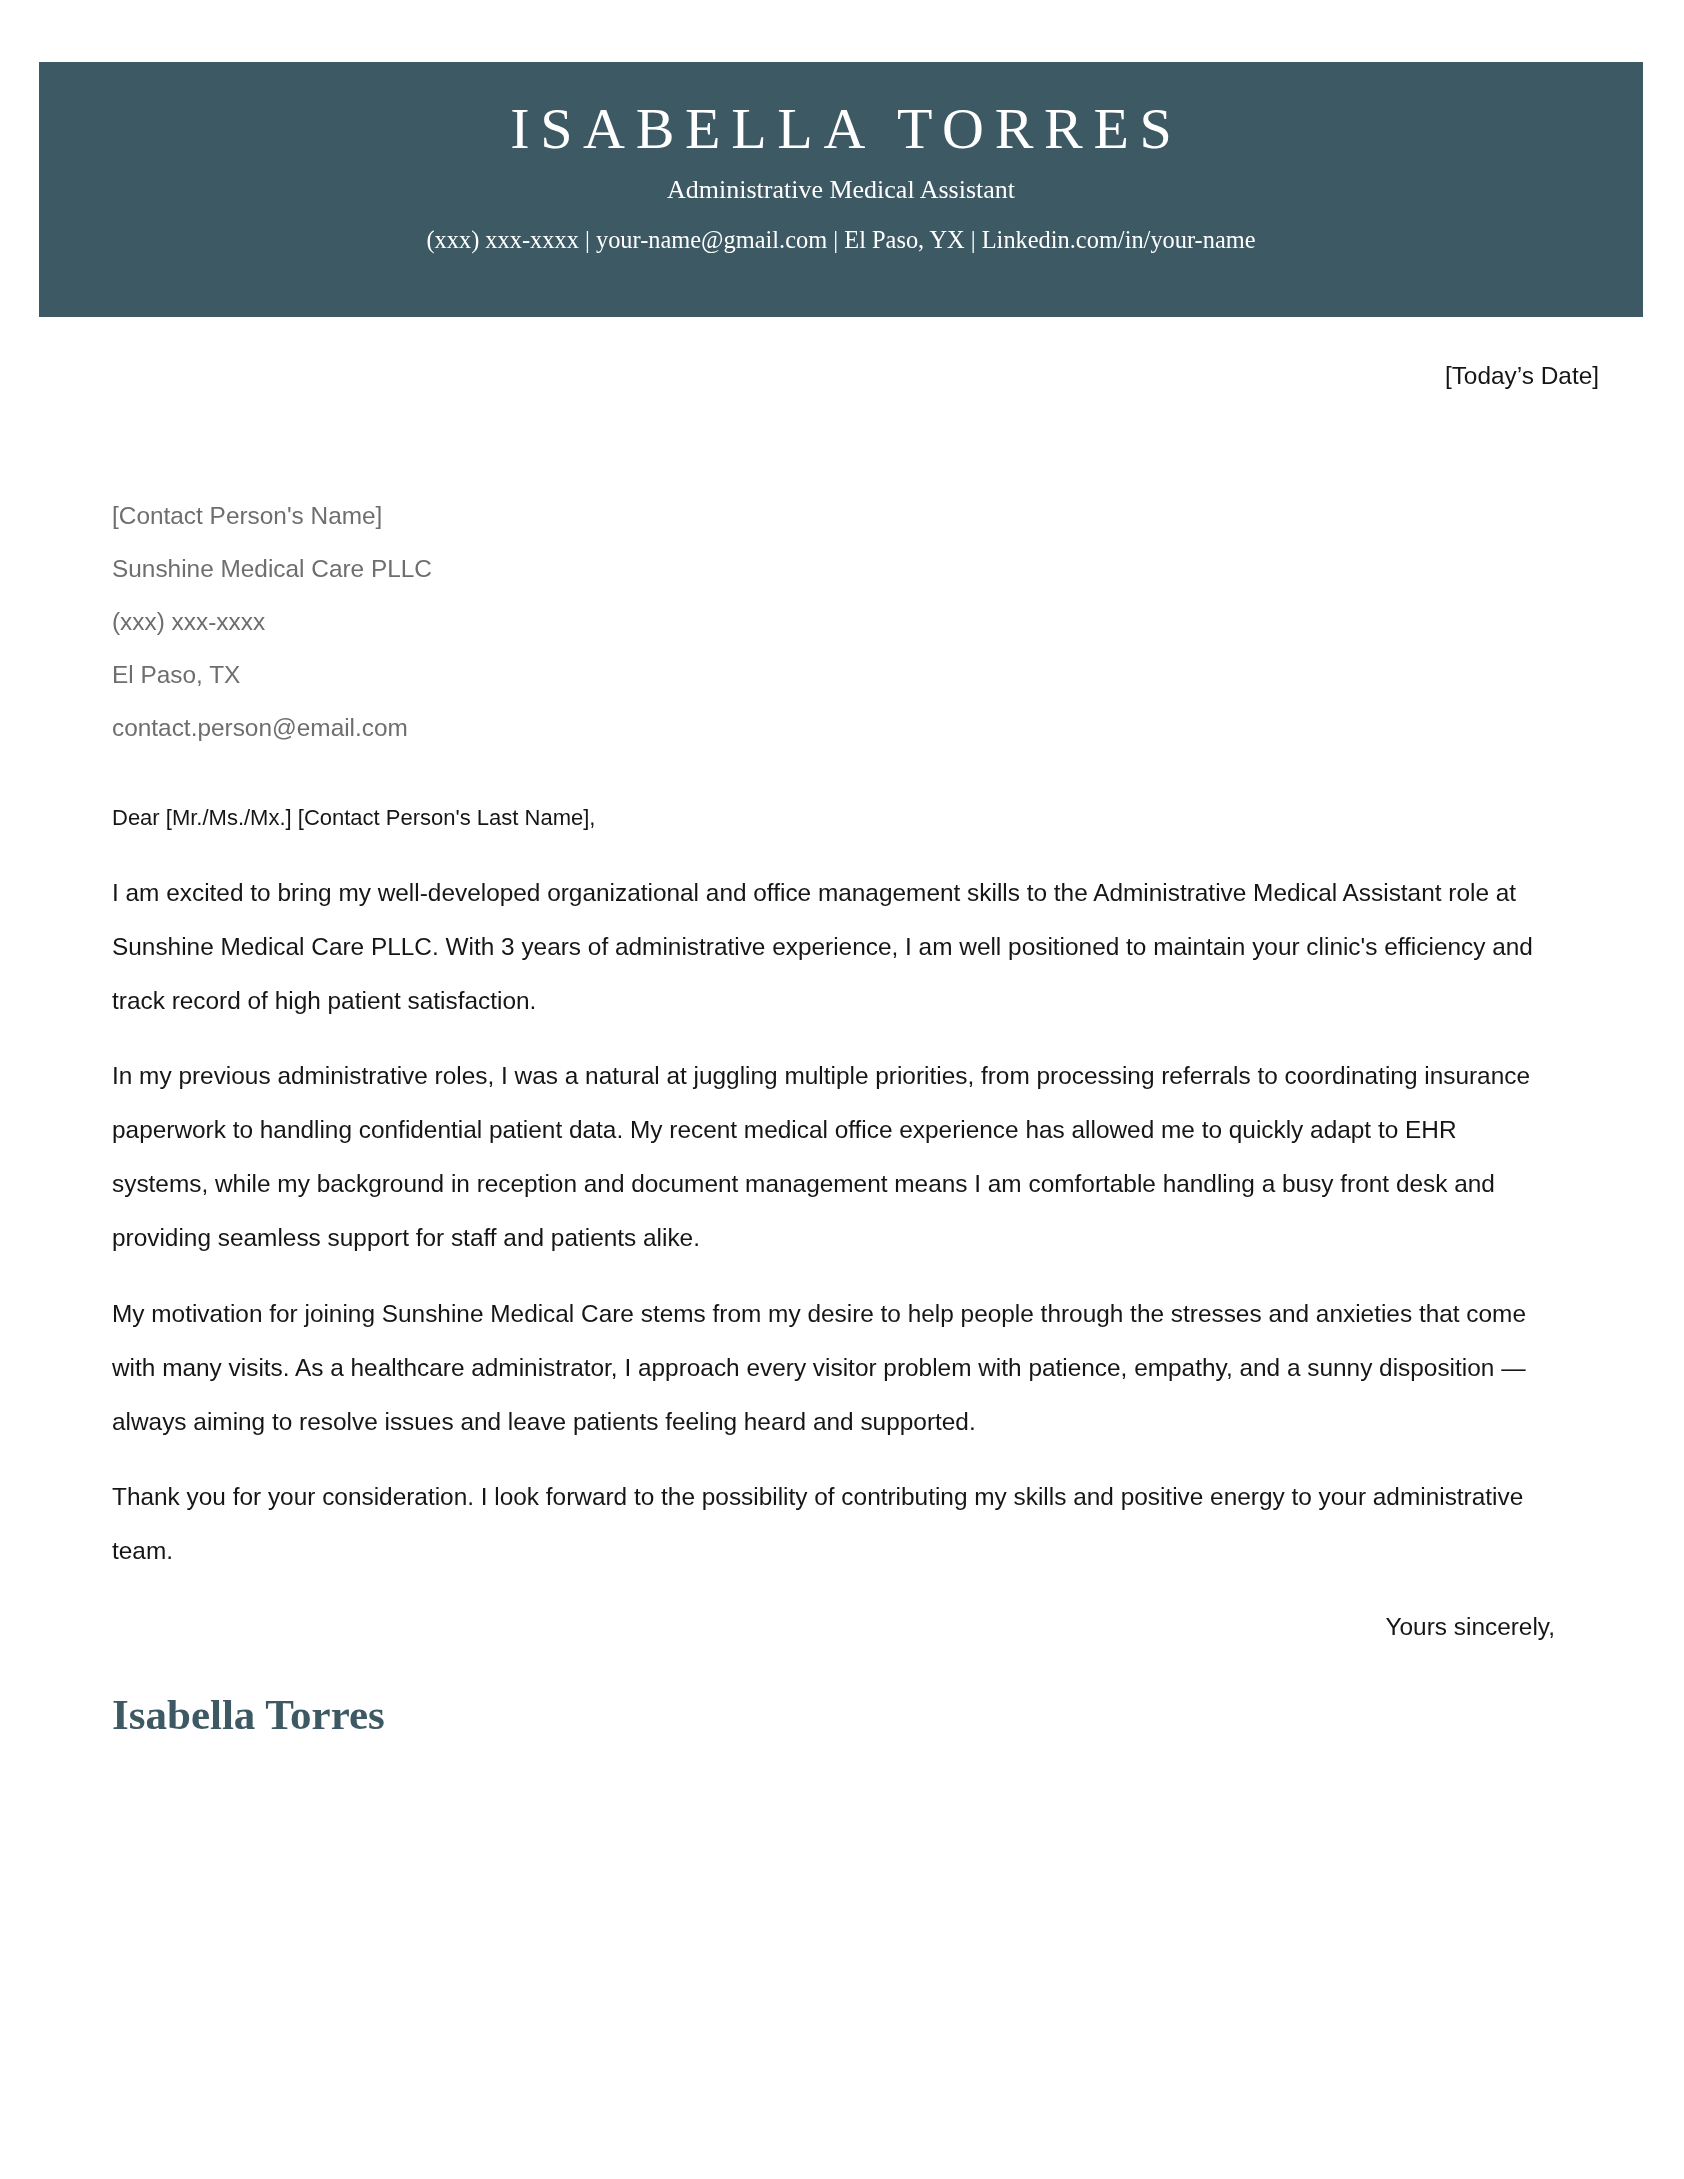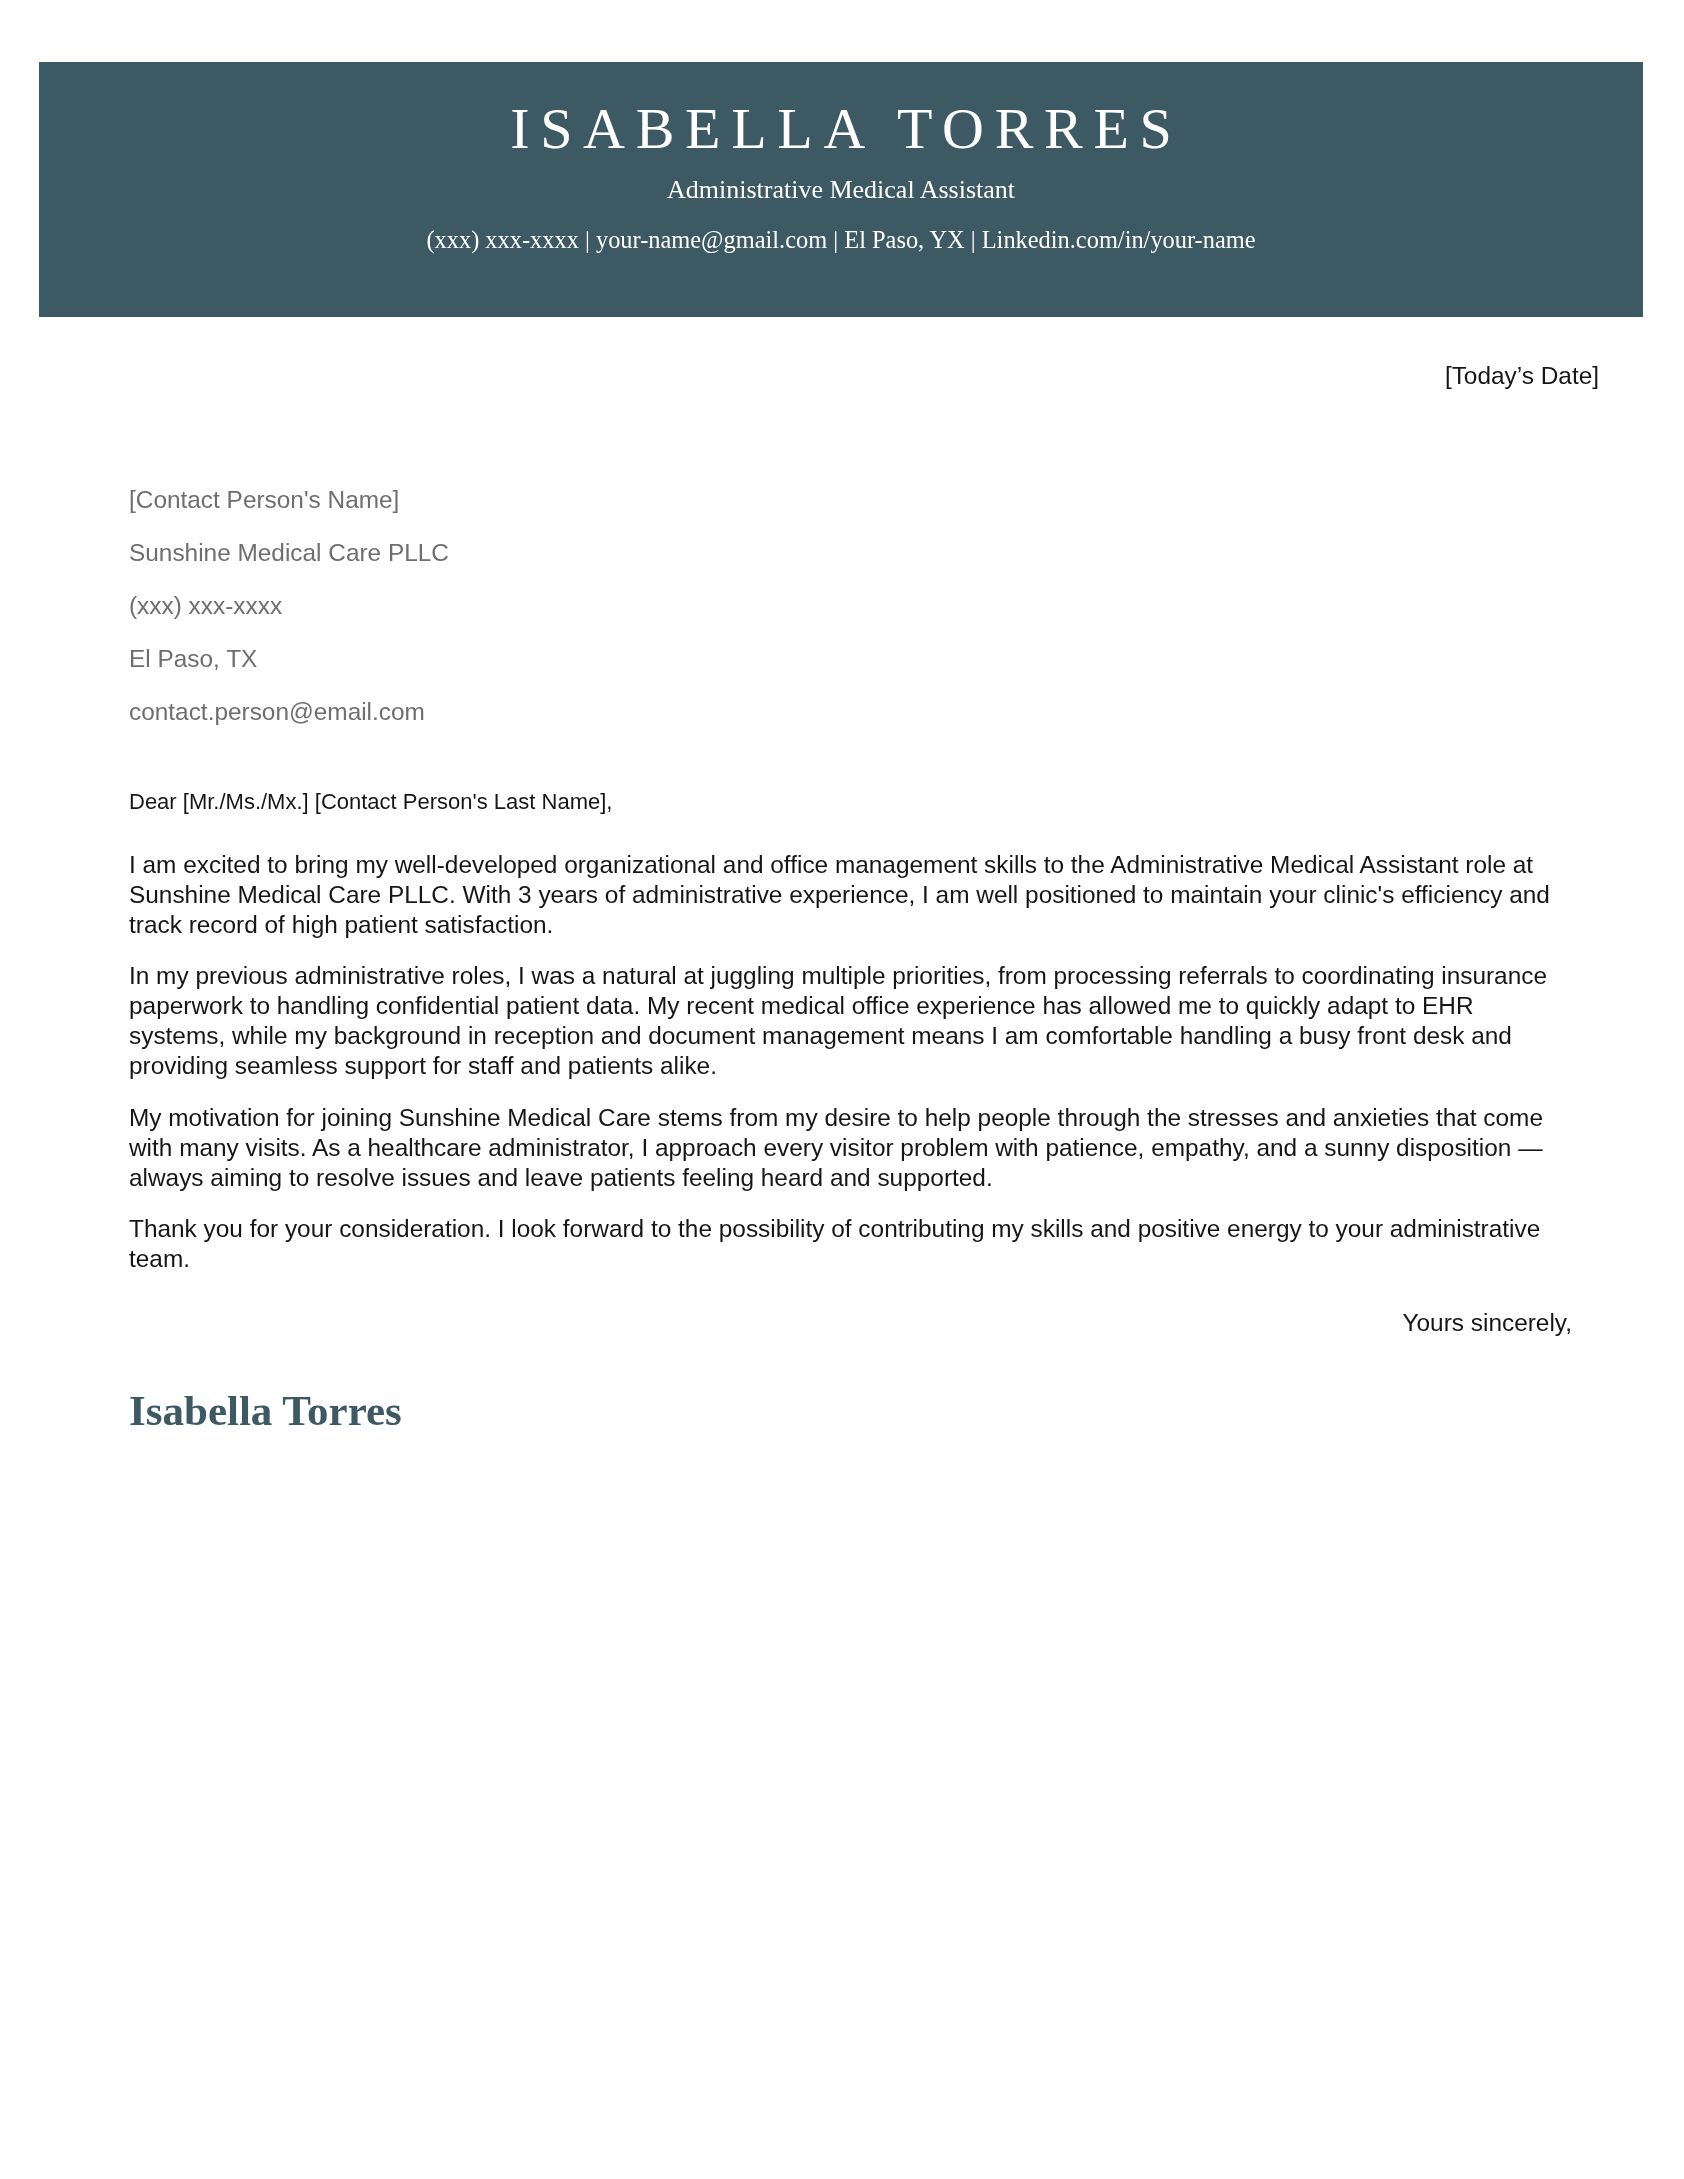--- a/index.html
+++ b/index.html
@@ -65,44 +65,43 @@
     position: absolute;
     right: 85px;
     top: 45px;
     font-size: 24.4px;
     color: #161616;
     white-space: nowrap;
   }
   .letter {
     position: absolute;
     left: 112px;
-    top: 156px;
+    top: 172px;
     width: 1443px;
-    margin-left: 17px;
   }
 
   .recipient {
     color: #6e6e6e;
     font-size: 24.4px;
     line-height: 53px;
   }
   .recipient div { white-space: nowrap; }
 
   .salutation {
     color: #161616;
     font-size: 22px;
     margin-top: 37px;
     line-height: 53px;
     white-space: nowrap;
   }
 
   .para {
     color: #161616;
     font-size: 24.4px;
-    line-height: 30px;
+    line-height: 54px;
     margin-top: 21.5px;
     text-align: left;
   }
 
   .closing {
     color: #161616;
     font-size: 24.4px;
     line-height: 54px;
     margin-top: 21.5px;
     text-align: right;

